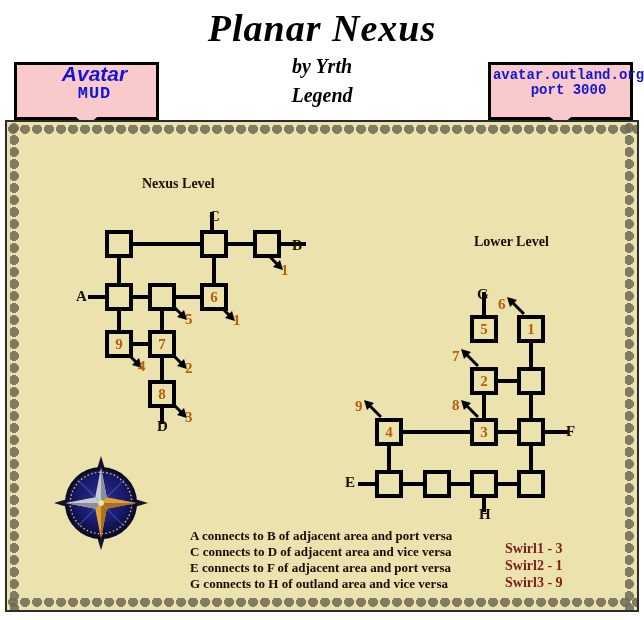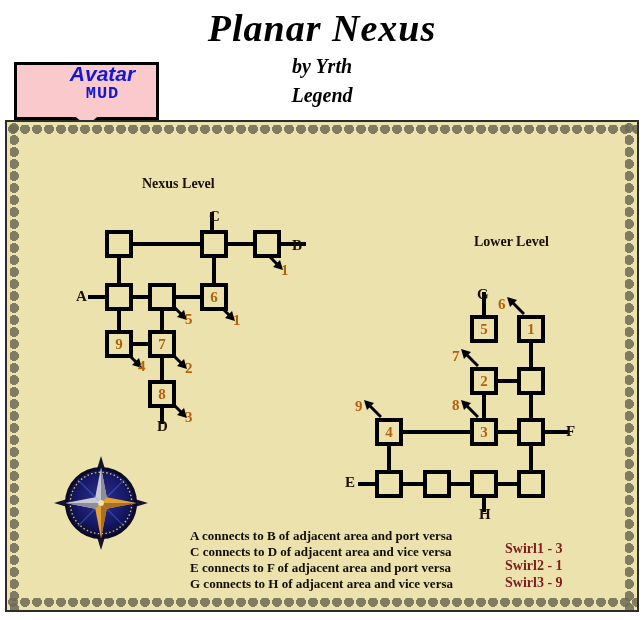--- a/index.html
+++ b/index.html
@@ -36,21 +36,21 @@
     border-left:3px solid #000;border-right:3px solid #000;
     border-bottom:3px solid #000;box-sizing:border-box;
     clip-path:polygon(0 0,100% 0,50% 100%);
     background:#000;
   }
   .badge .tailinner{
     position:absolute;left:50%;top:53px;margin-left:-13px;
     width:26px;height:11px;background:#f9c9cc;
     clip-path:polygon(0 0,100% 0,50% 100%);
   }
-  .badge .txt{position:absolute;left:16px;top:0;width:145px;height:42px;
+  .badge .txt{position:absolute;left:8px;top:0;width:145px;height:42px;
     display:flex;flex-direction:column;align-items:center;justify-content:center;
     color:#1216d6;line-height:1.05;}
   #badge-left{left:14px;top:62px;}
   #badge-left .l1{font-family:"Liberation Sans",sans-serif;font-weight:bold;font-size:21px;font-style:italic;letter-spacing:0px;}
   #badge-left .l2{font-family:Liberation Mono, monospace;font-weight:bold;font-size:17px;letter-spacing:1px;}
   #badge-right{left:488px;top:62px;}
   #badge-right .l1{font-family:"Liberation Mono",monospace;font-weight:bold;font-size:14px;}
   #badge-right .l2{font-family:"Liberation Mono",monospace;font-weight:bold;font-size:14px;}
 
   
@@ -107,20 +107,29 @@
   <div class="badge" id="badge-left">
     <div class="shape"></div>
     <div class="tail"></div>
     <div class="tailinner"></div>
     <div class="txt">
       <div class="l1">Avatar</div>
       <div class="l2">MUD</div>
     </div>
   </div>
 
+  <div class="badge" id="badge-right">
+    <div class="shape"></div>
+    <div class="tail"></div>
+    <div class="tailinner"></div>
+    <div class="txt">
+      <div class="l1">avatar.outland.org</div>
+      <div class="l2">port 3000</div>
+    </div>
+  </div>
 </div>
 
 <div id="panel">
   <div class="scallop-v" id="sc-left"></div>
   <div class="scallop-v" id="sc-right"></div>
   <div class="scallop-h" id="sc-top"></div>
   <div class="scallop-h" id="sc-bottom"></div>
 </div>
 
 <div class="lvl-title" style="left:142px;top:176px;">Nexus Level</div>
@@ -319,17 +328,17 @@
   <polygon points="50,50 44,44 13,50 44,56" fill="#c9c9d4"></polygon>
   <polygon points="50,50 44,56 13,50" fill="#8d8d9c"></polygon>
   <polygon points="50,50 56,44 87,50 56,56" fill="#e0a13a"></polygon>
   <polygon points="50,50 56,56 87,50" fill="#a9711f"></polygon>
   <circle cx="50" cy="50" r="3" fill="#f0e2a8"></circle>
 </svg>
 
 <div class="legend-line" style="left:190px;top:528px;">A connects to B of adjacent area and port versa</div>
 <div class="legend-line" style="left:190px;top:544px;">C connects to D of adjacent area and vice versa</div>
 <div class="legend-line" style="left:190px;top:560px;">E connects to F of adjacent area and port versa</div>
-<div class="legend-line" style="left:190px;top:576px;">G connects to H of adjacent area and vice versa</div>
+<div class="legend-line" style="left:190px;top:576px;">G connects to H of outland area and vice versa</div>
 
 <div class="swirl-line" style="left:505px;top:541px;">Swirl1 - 3</div>
 <div class="swirl-line" style="left:505px;top:558px;">Swirl2 - 1</div>
 <div class="swirl-line" style="left:505px;top:575px;">Swirl3 - 9</div>
 
 </body></html>

